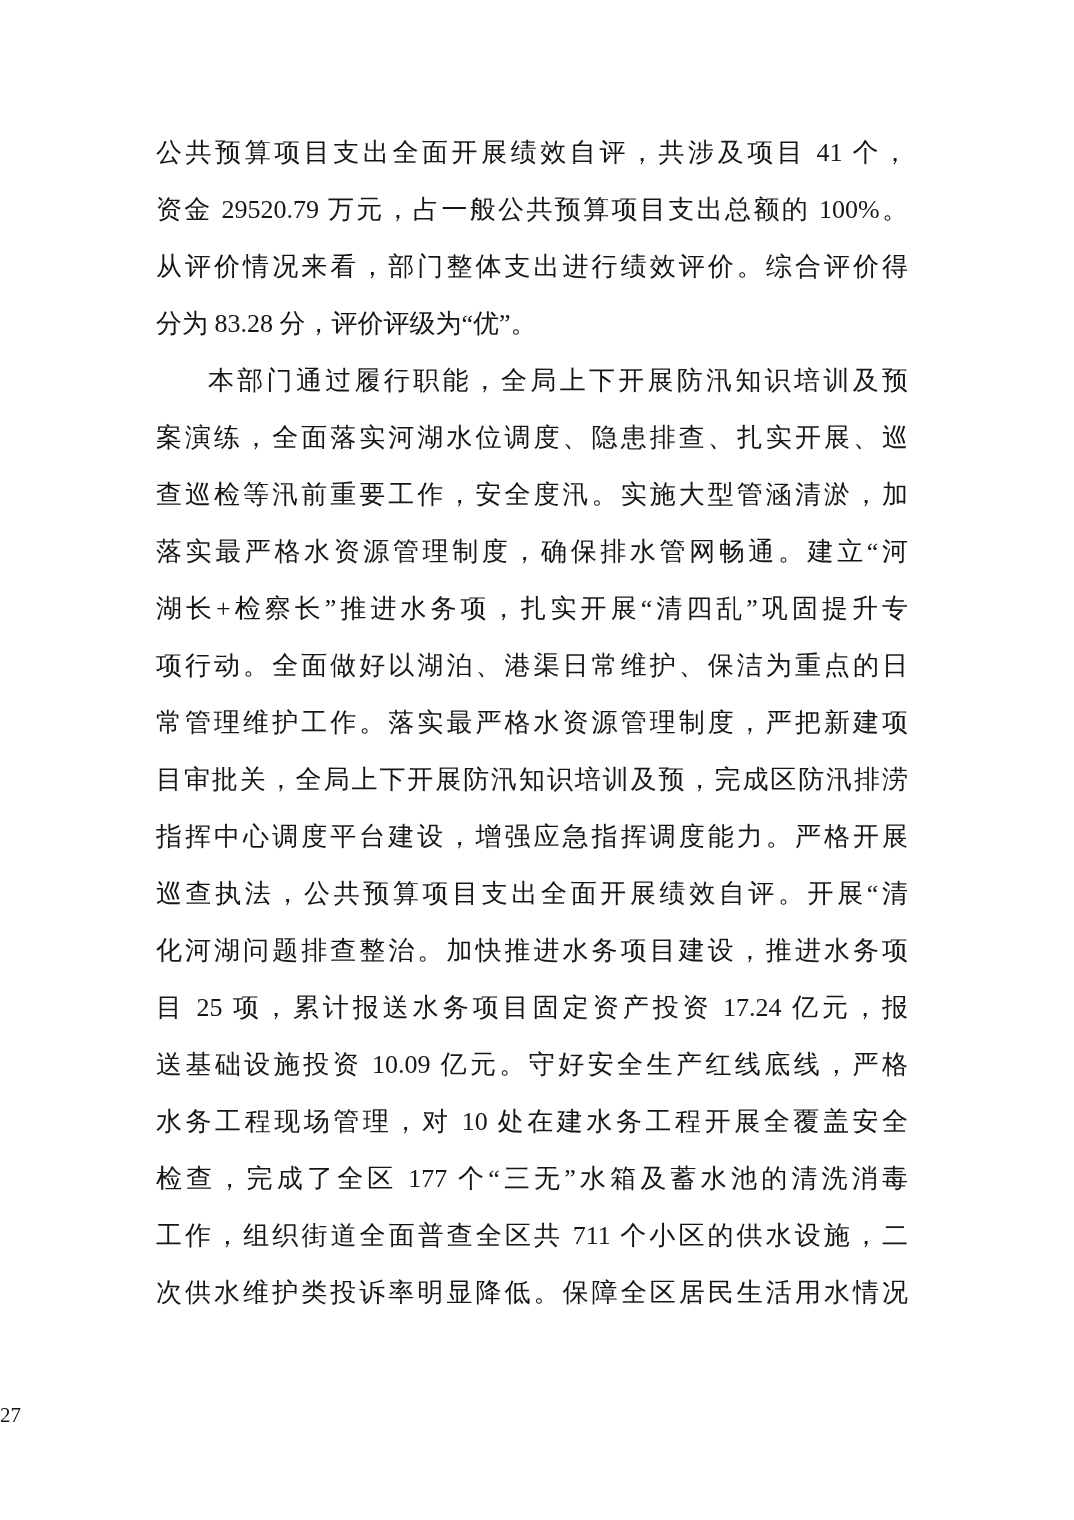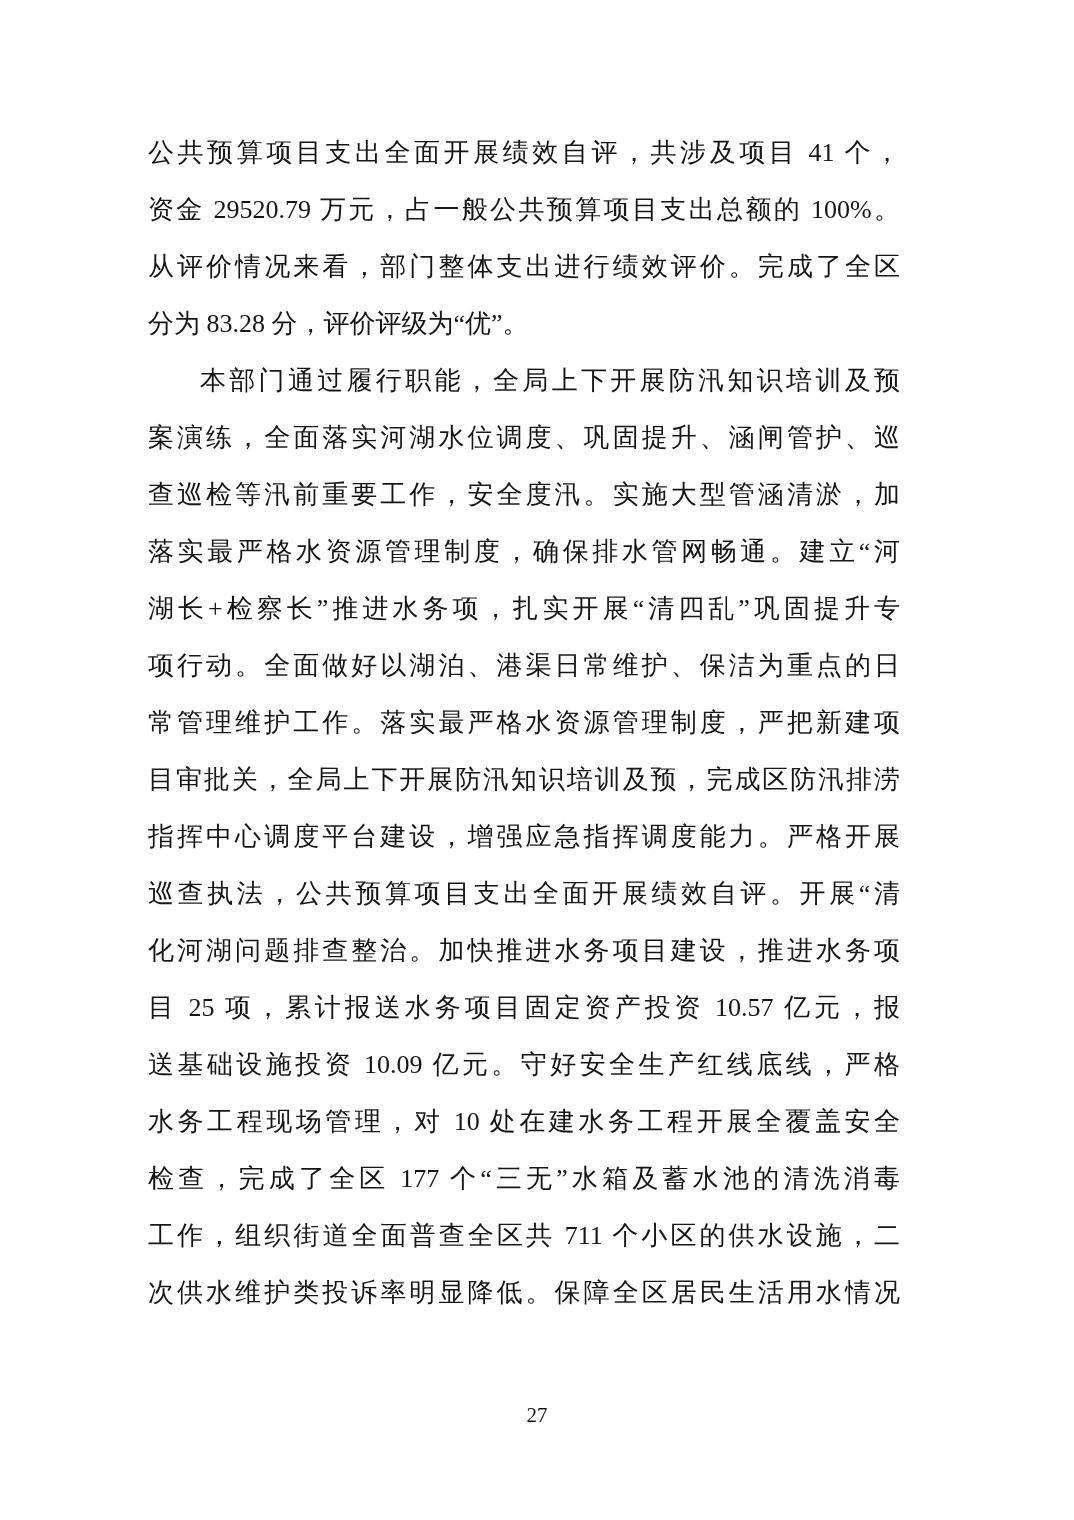--- a/index.html
+++ b/index.html
@@ -9,64 +9,64 @@
     width: 1074px;
     height: 1520px;
     margin: 0 auto;
     background: var(--page-bg, #ffffff);
     color: var(--text-color, #161616);
     font-family: "Liberation Serif", "DejaVu Serif", serif;
     overflow: hidden;
   }
   .text-block {
     position: absolute;
-    left: 148px;
+    left: 156px;
     top: 124px;
     width: 752px;
   }
   .line {
     font-size: 26px;
     line-height: 57px;
     text-align: justify;
     text-align-last: justify;
     word-break: keep-all;
   }
   .line.indent { text-indent: 2em; }
   .line.para-end { text-align-last: left; }
   .page-number {
     position: absolute;
     top: 1400px;
     left: 0;
     width: 100%;
-    text-align: center;
+    text-align: left;
     font-size: 21px;
     line-height: 30px;
   }
 </style>
 </head>
 <body>
 
 <div class="page" style="--text-color: #161616; --page-bg: #ffffff;">
   <div class="text-block">
       <div class="line">公共预算项目支出全面开展绩效自评，共涉及项目 41 个，</div>
       <div class="line">资金 29520.79 万元，占一般公共预算项目支出总额的 100%。</div>
-      <div class="line">从评价情况来看，部门整体支出进行绩效评价。完成了全区</div>
+      <div class="line">从评价情况来看，部门整体支出进行绩效评价。综合评价得</div>
       <div class="line para-end">分为 83.28 分，评价评级为“优”。</div>
       <div class="line indent">本部门通过履行职能，全局上下开展防汛知识培训及预</div>
-      <div class="line">案演练，全面落实河湖水位调度、巩固提升、涵闸管护、巡</div>
+      <div class="line">案演练，全面落实河湖水位调度、隐患排查、扎实开展、巡</div>
       <div class="line">查巡检等汛前重要工作，安全度汛。实施大型管涵清淤，加</div>
       <div class="line">落实最严格水资源管理制度，确保排水管网畅通。建立“河</div>
       <div class="line">湖长+检察长”推进水务项，扎实开展“清四乱”巩固提升专</div>
       <div class="line">项行动。全面做好以湖泊、港渠日常维护、保洁为重点的日</div>
       <div class="line">常管理维护工作。落实最严格水资源管理制度，严把新建项</div>
       <div class="line">目审批关，全局上下开展防汛知识培训及预，完成区防汛排涝</div>
       <div class="line">指挥中心调度平台建设，增强应急指挥调度能力。严格开展</div>
       <div class="line">巡查执法，公共预算项目支出全面开展绩效自评。开展“清</div>
       <div class="line">化河湖问题排查整治。加快推进水务项目建设，推进水务项</div>
-      <div class="line">目 25 项，累计报送水务项目固定资产投资 10.57 亿元，报</div>
+      <div class="line">目 25 项，累计报送水务项目固定资产投资 17.24 亿元，报</div>
       <div class="line">送基础设施投资 10.09 亿元。守好安全生产红线底线，严格</div>
       <div class="line">水务工程现场管理，对 10 处在建水务工程开展全覆盖安全</div>
       <div class="line">检查，完成了全区 177 个“三无”水箱及蓄水池的清洗消毒</div>
       <div class="line">工作，组织街道全面普查全区共 711 个小区的供水设施，二</div>
       <div class="line">次供水维护类投诉率明显降低。保障全区居民生活用水情况</div>
     </div>
   <div class="page-number">27</div>
 </div>
 
 </body></html>

